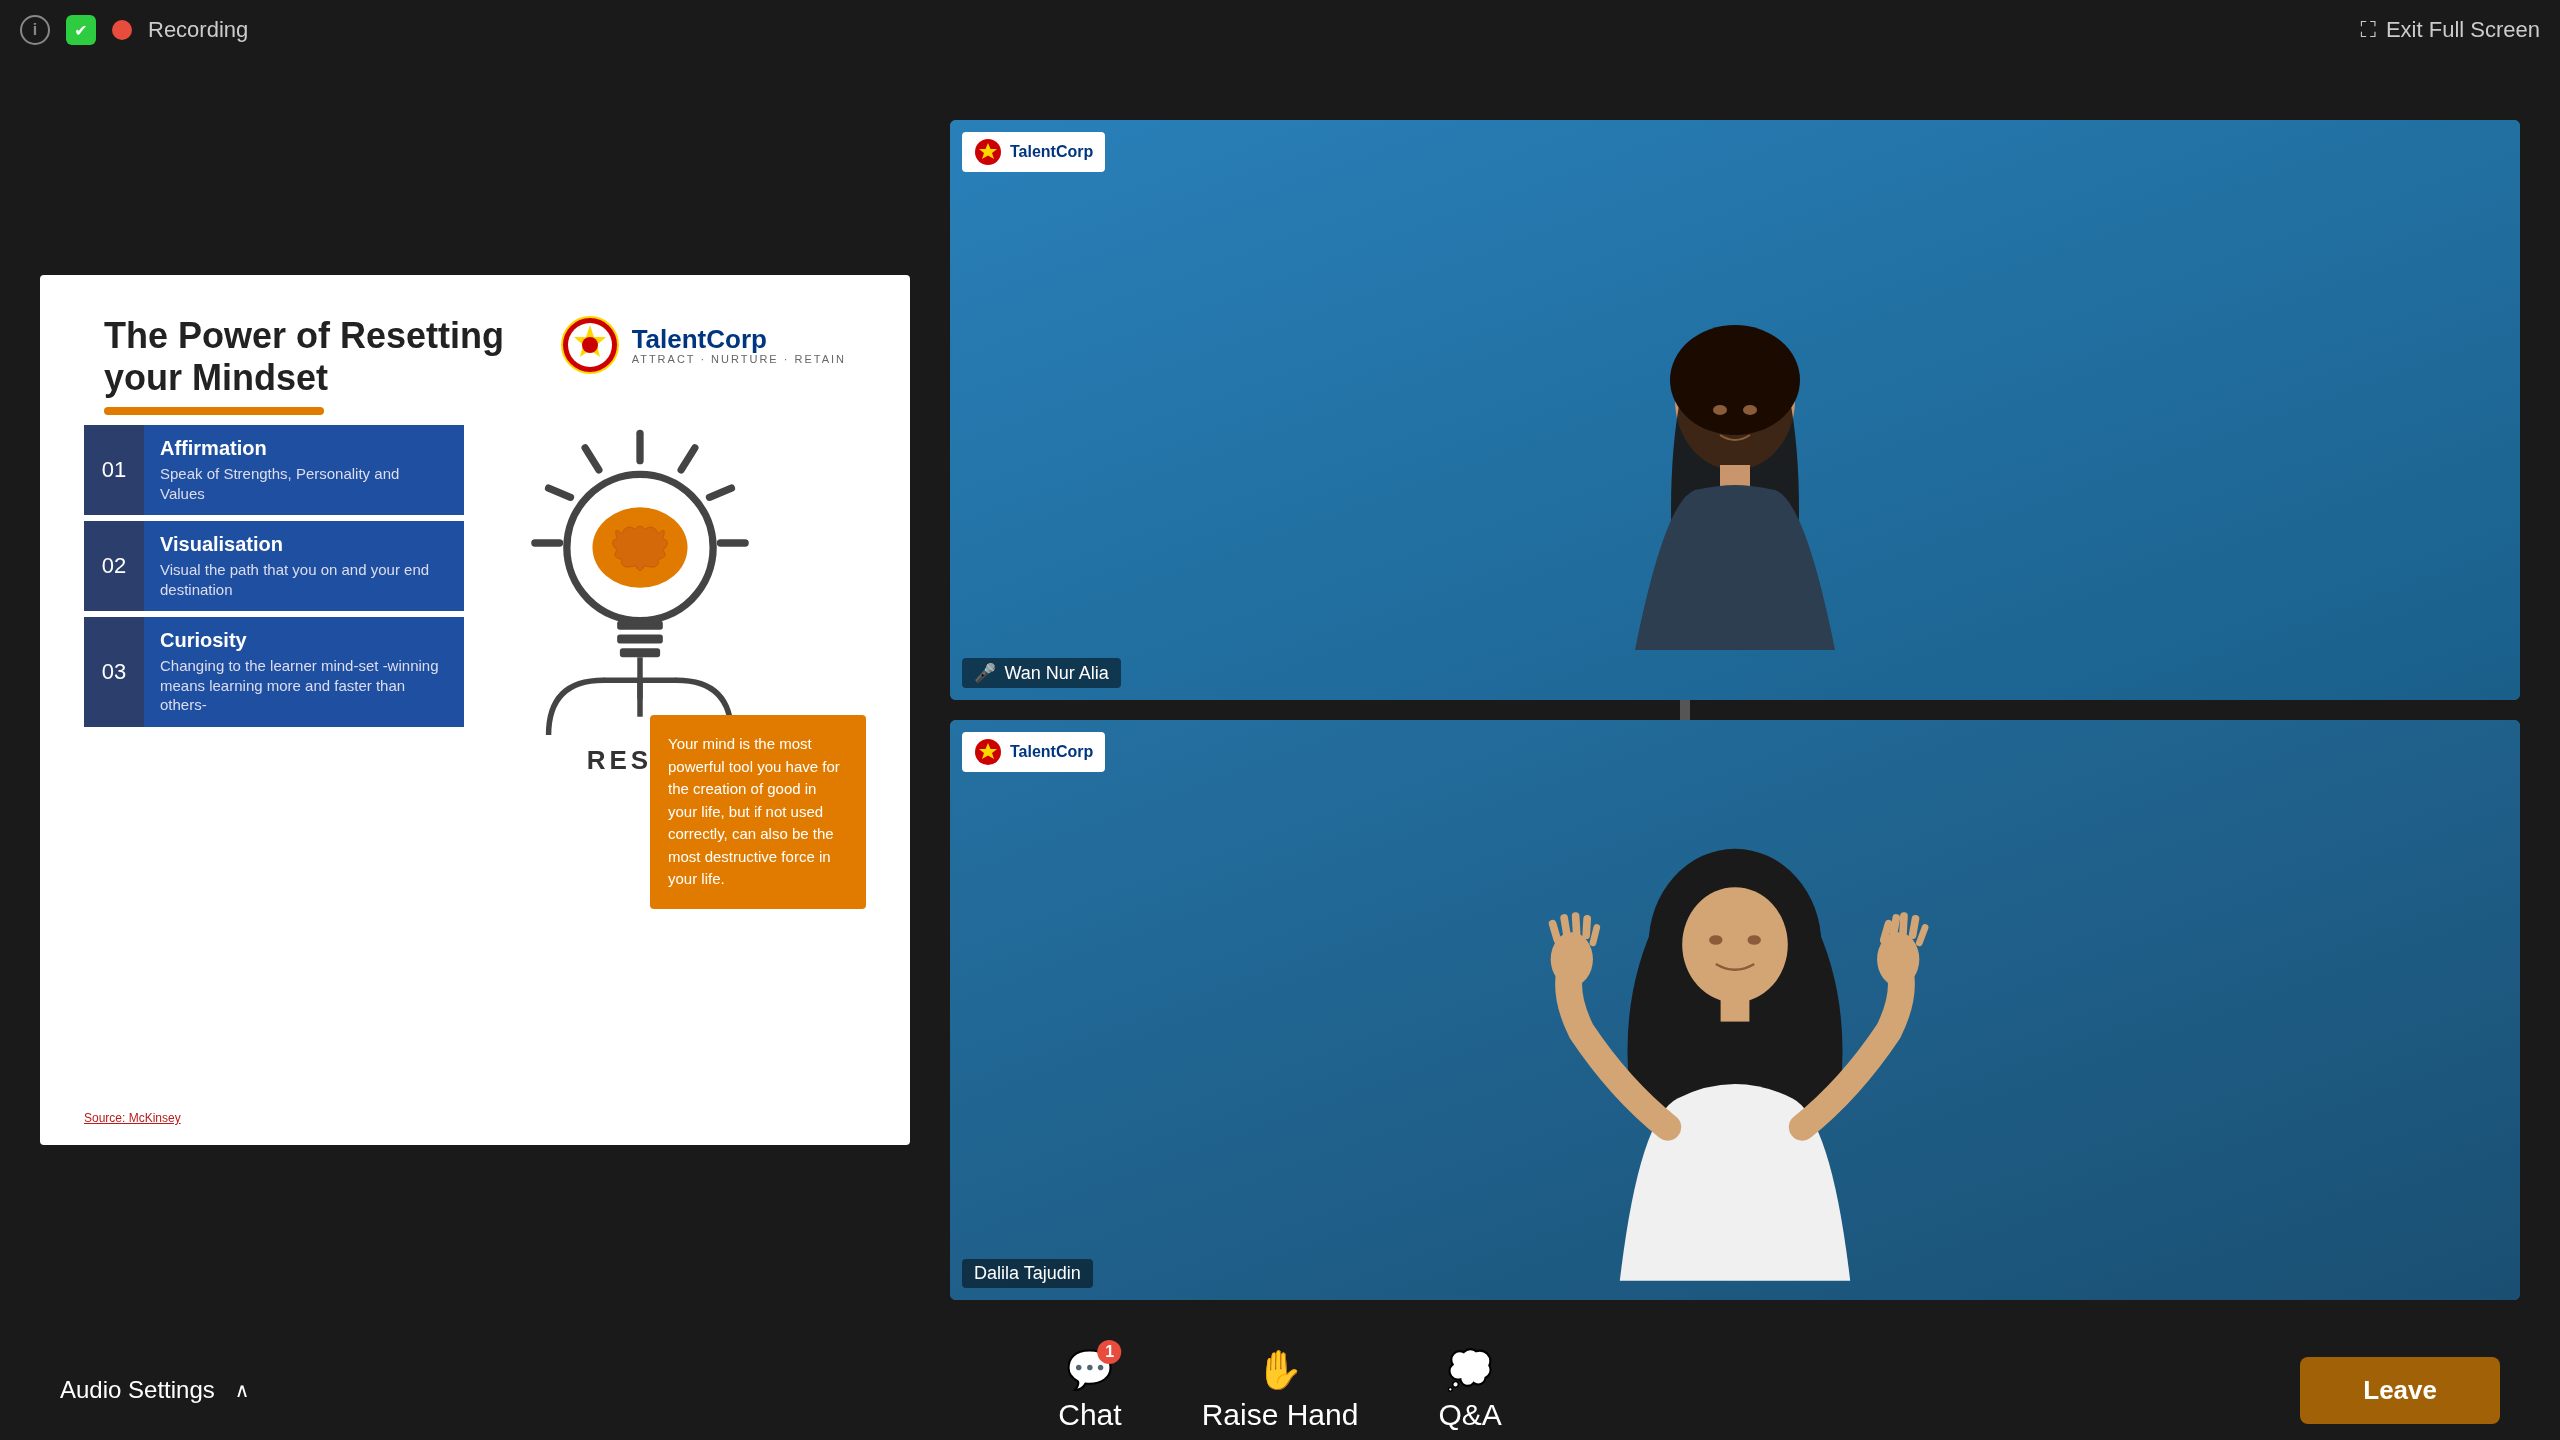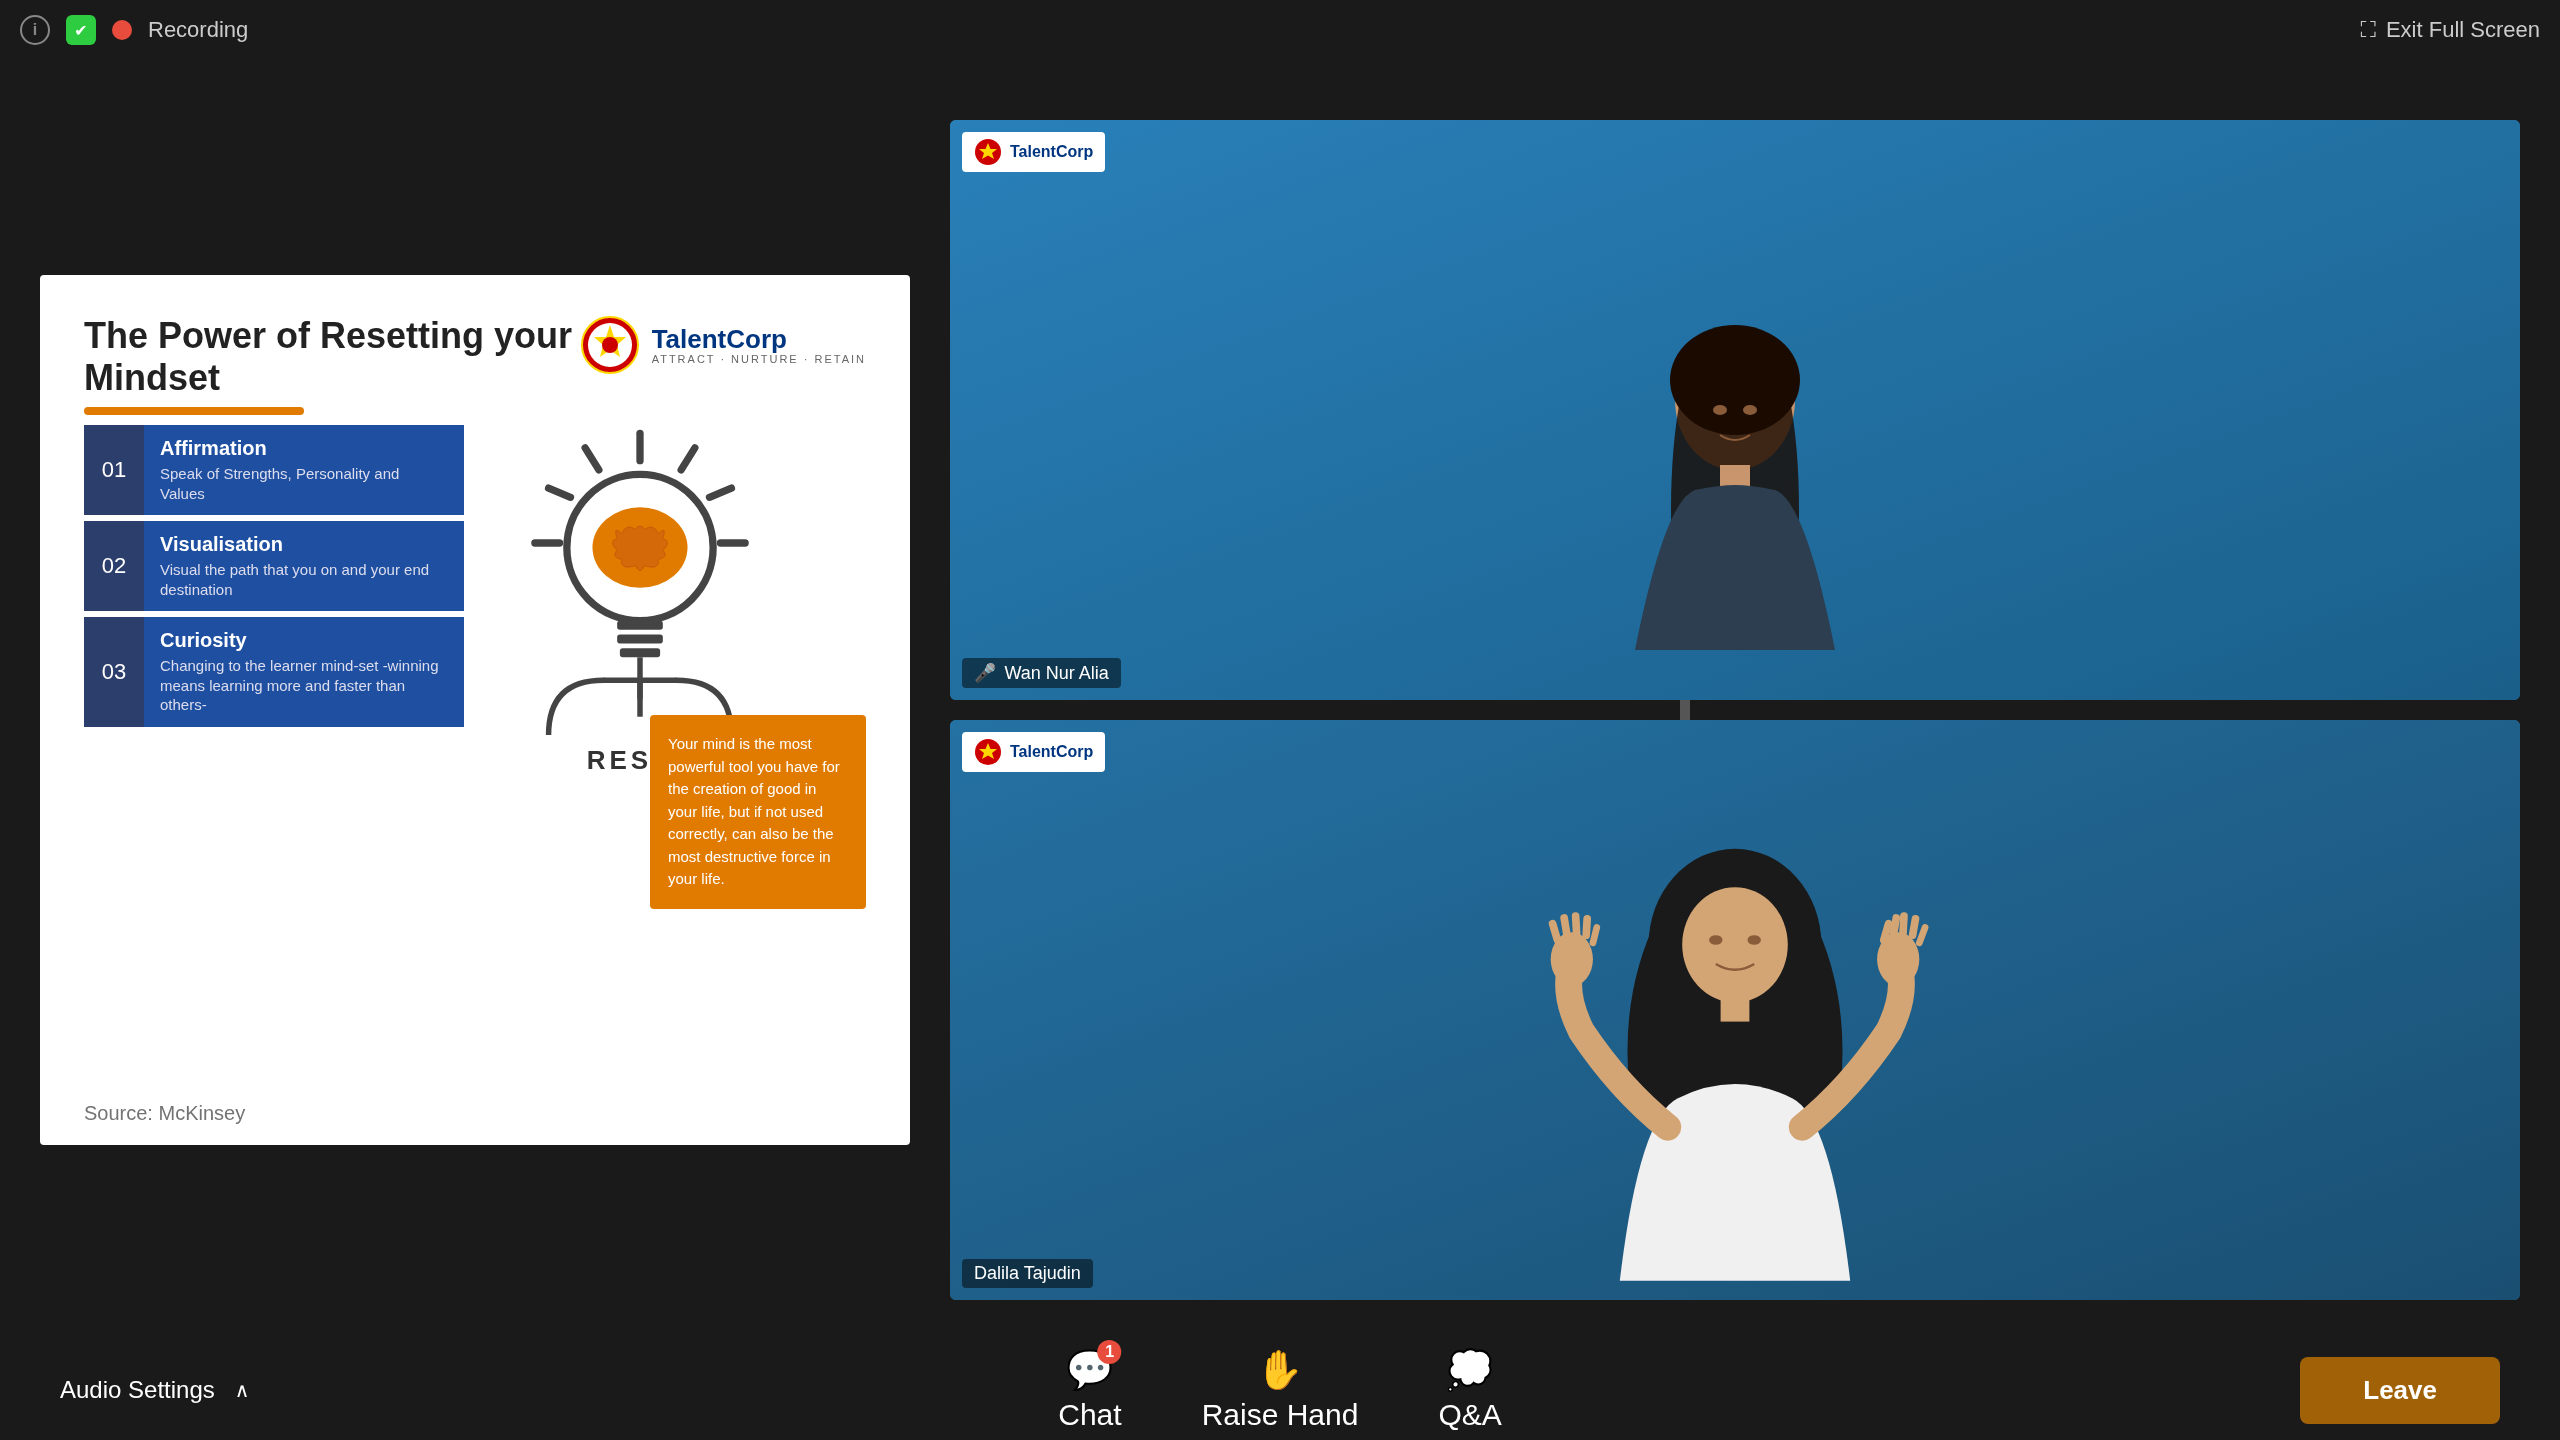--- a/index.html
+++ b/index.html
@@ -87,21 +87,21 @@
       border-radius: 4px;
       overflow: hidden;
       position: relative;
       flex-shrink: 0;
     }
 
     
     .slide-inner {
       width: 100%;
       height: 100%;
-      padding: 40px 44px;
+      padding: 40px 64px;
       position: relative;
     }
 
     .slide-header {
       display: flex;
       justify-content: space-between;
       align-items: flex-start;
       margin-bottom: 30px;
     }
 
@@ -243,22 +243,23 @@
       color: white;
       font-size: 15px;
       line-height: 1.5;
     }
 
     
     .source-text {
       position: absolute;
       bottom: 20px;
       left: 44px;
-      color: #737373;
-      font-size: 20px;
+      color: #b91c1c;
+      font-size: 12px;
+      text-decoration: underline;
     }
 
     
     #slide-divider {
       position: absolute;
       right: 870px;
       top: 50%;
       transform: translateY(-50%);
       width: 10px;
       height: 80px;

